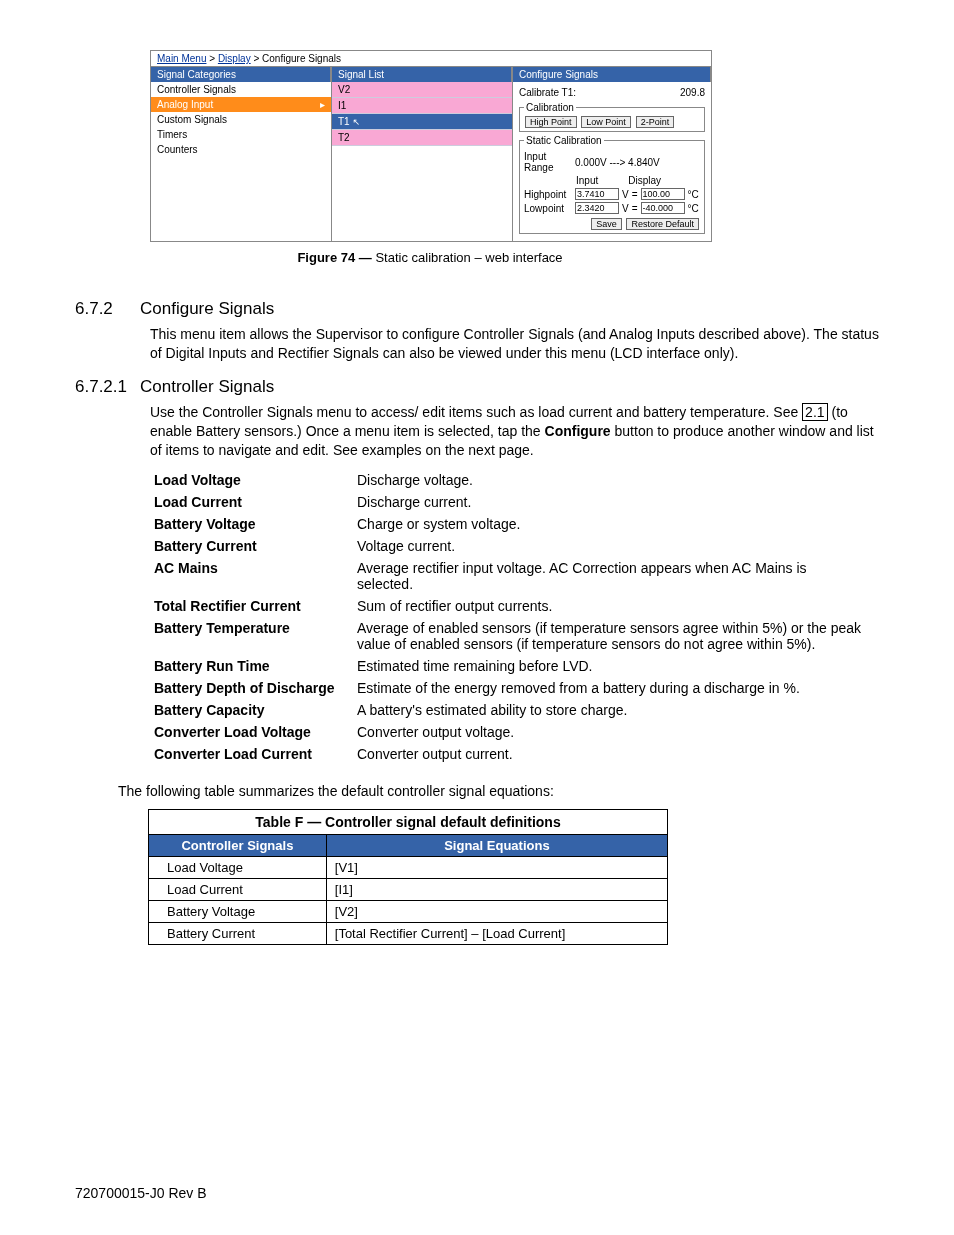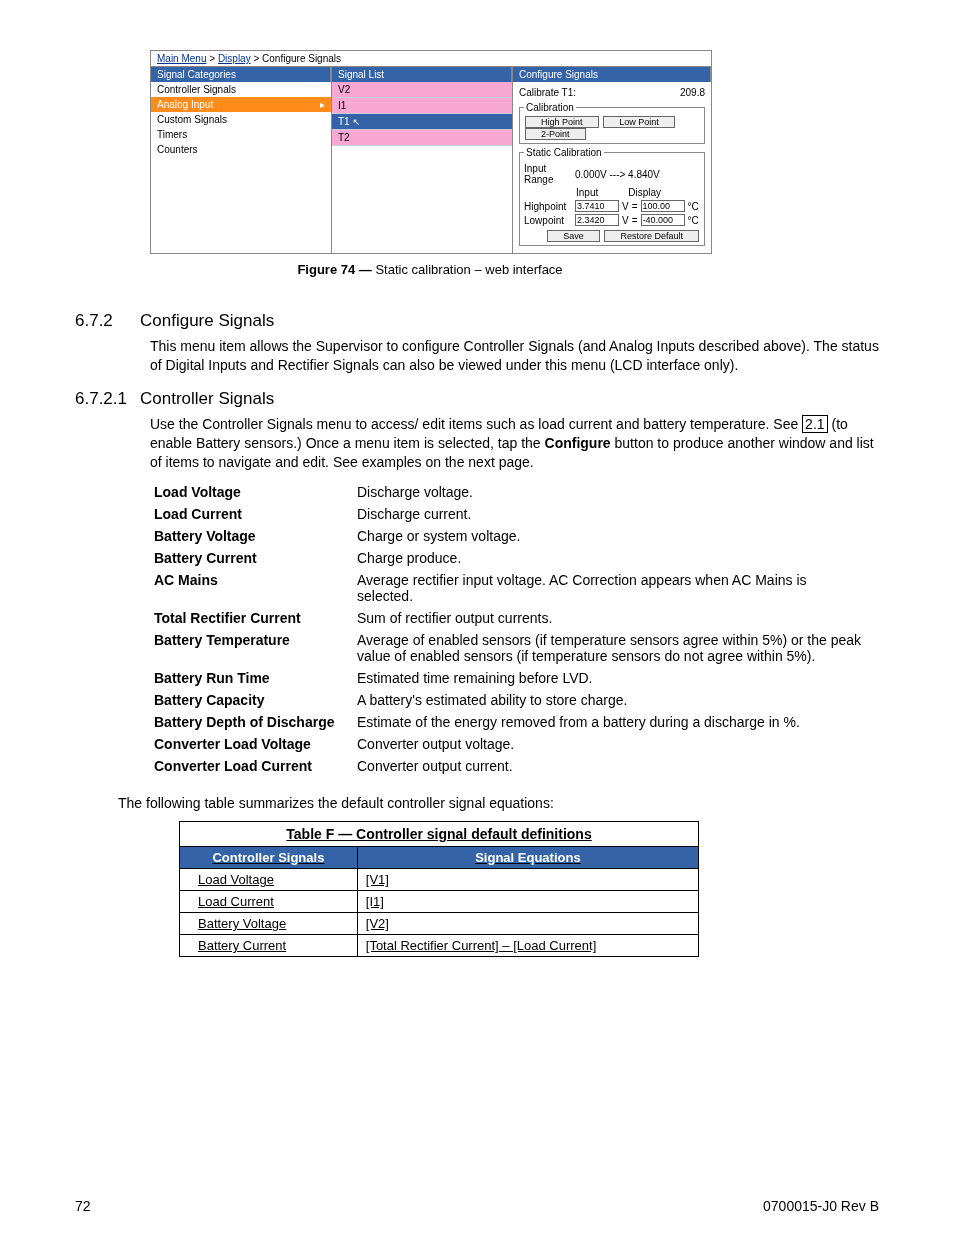--- a/index.html
+++ b/index.html
@@ -41,21 +41,21 @@
   .col3 { flex: 1; }
   .cat-item { padding: 2px 6px; }
   .cat-sel { background: #ff8c1a; color:#fff; display:flex; justify-content:space-between; }
   .sig-item { background:#f9a8d4; padding:2px 6px; border-bottom:1px solid #ccd;}
   .sig-sel { background:#3563a8; color:#fff;}
   .cfg { padding: 4px 6px; font-size:10px; }
   .cfg-row { display:flex; justify-content:space-between; padding:1px 0;}
   fieldset.mini { border:1px solid #888; margin:3px 0; padding:3px 4px; font-size:10px;}
   fieldset.mini legend { font-size:10px; padding:0 2px;}
   .btn-mini {
-    display:inline-block; border:1px solid #666; padding:0 15px; font-size:9px;
+    display:inline-block; border:1px solid #666; padding:0 4px; font-size:9px;
     background:#eee; margin:0 1px;
   }
   .inp-mini { border:1px solid #666; width:40px; font-size:9px; padding:0 1px;}
   .static-row { display:flex; align-items:center; gap:3px; margin:2px 0;}
   .lbl-mini { width:48px; }
 
   .caption { text-align:center; margin:8px 0 34px 0; font-size:13px;}
   .caption b { font-weight:bold; }
 
   
@@ -67,32 +67,32 @@
 
   
   .def-title { margin-left:75px; font-weight:bold; margin-top:10px; margin-bottom:6px;}
   table.def { margin-left:75px; border-collapse:collapse; width:720px; font-size:14px;}
   table.def td { padding:3px 4px; vertical-align:top; }
   table.def td.term { font-weight:bold; width:195px; }
 
   .para { margin-left:43px; margin-top:18px; margin-bottom:10px; font-size:14px;}
 
   
-  table.tf { margin-left:104px; border-collapse:collapse; width:520px; font-size:13px;text-decoration:underline;}
+  table.tf { margin-left:73px; border-collapse:collapse; width:520px; font-size:13px;}
   table.tf th, table.tf td { border:1px solid #000; padding:3px 8px; text-align:left;}
   table.tf caption {
     border:1px solid #000; border-bottom:none; font-weight:bold; padding:4px; font-size:14px;
     text-align:center;
   }
   table.tf th { background:#3563a8; color:#fff; text-align:center; font-weight:bold;}
   table.tf td.c1 { padding-left:18px; }
 
   .footer {
-    position:absolute; bottom:21px; left:75px; right:75px;
-    display:flex; justify-content:space-between; font-size:14px;
+    position:absolute; bottom:34px; left:75px; right:75px;
+    display:flex; font-size:14px;
   }
 </style>
 </head>
 <body>
 
 <div class="page">
 
   <div class="fig-wrap">
     <div class="screenshot">
       <div class="bc">
@@ -199,45 +199,45 @@
     <tr>
           <td class="term">Load Current</td>
           <td>Discharge current.</td>
         </tr>
     <tr>
           <td class="term">Battery Voltage</td>
           <td>Charge or system voltage.</td>
         </tr>
     <tr>
           <td class="term">Battery Current</td>
-          <td>Charge produce.</td>
+          <td>Voltage current.</td>
         </tr>
     <tr>
           <td class="term">AC Mains</td>
           <td>Average rectifier input voltage. AC Correction appears when AC Mains is selected.</td>
         </tr>
     <tr>
           <td class="term">Total Rectifier Current</td>
           <td>Sum of rectifier output currents.</td>
         </tr>
     <tr>
           <td class="term">Battery Temperature</td>
           <td>Average of enabled sensors (if temperature sensors agree within 5%) or the peak value of enabled sensors (if temperature sensors do not agree within 5%).</td>
         </tr>
     <tr>
           <td class="term">Battery Run Time</td>
           <td>Estimated time remaining before LVD.</td>
         </tr>
     <tr>
+          <td class="term">Battery Depth of Discharge</td>
+          <td>Estimate of the energy removed from a battery during a discharge in %.</td>
+        </tr>
+    <tr>
           <td class="term">Battery Capacity</td>
           <td>A battery's estimated ability to store charge.</td>
-        </tr>
-    <tr>
-          <td class="term">Battery Depth of Discharge</td>
-          <td>Estimate of the energy removed from a battery during a discharge in %.</td>
         </tr>
     <tr>
           <td class="term">Converter Load Voltage</td>
           <td>Converter output voltage.</td>
         </tr>
     <tr>
           <td class="term">Converter Load Current</td>
           <td>Converter output current.</td>
         </tr>
   </tbody>

